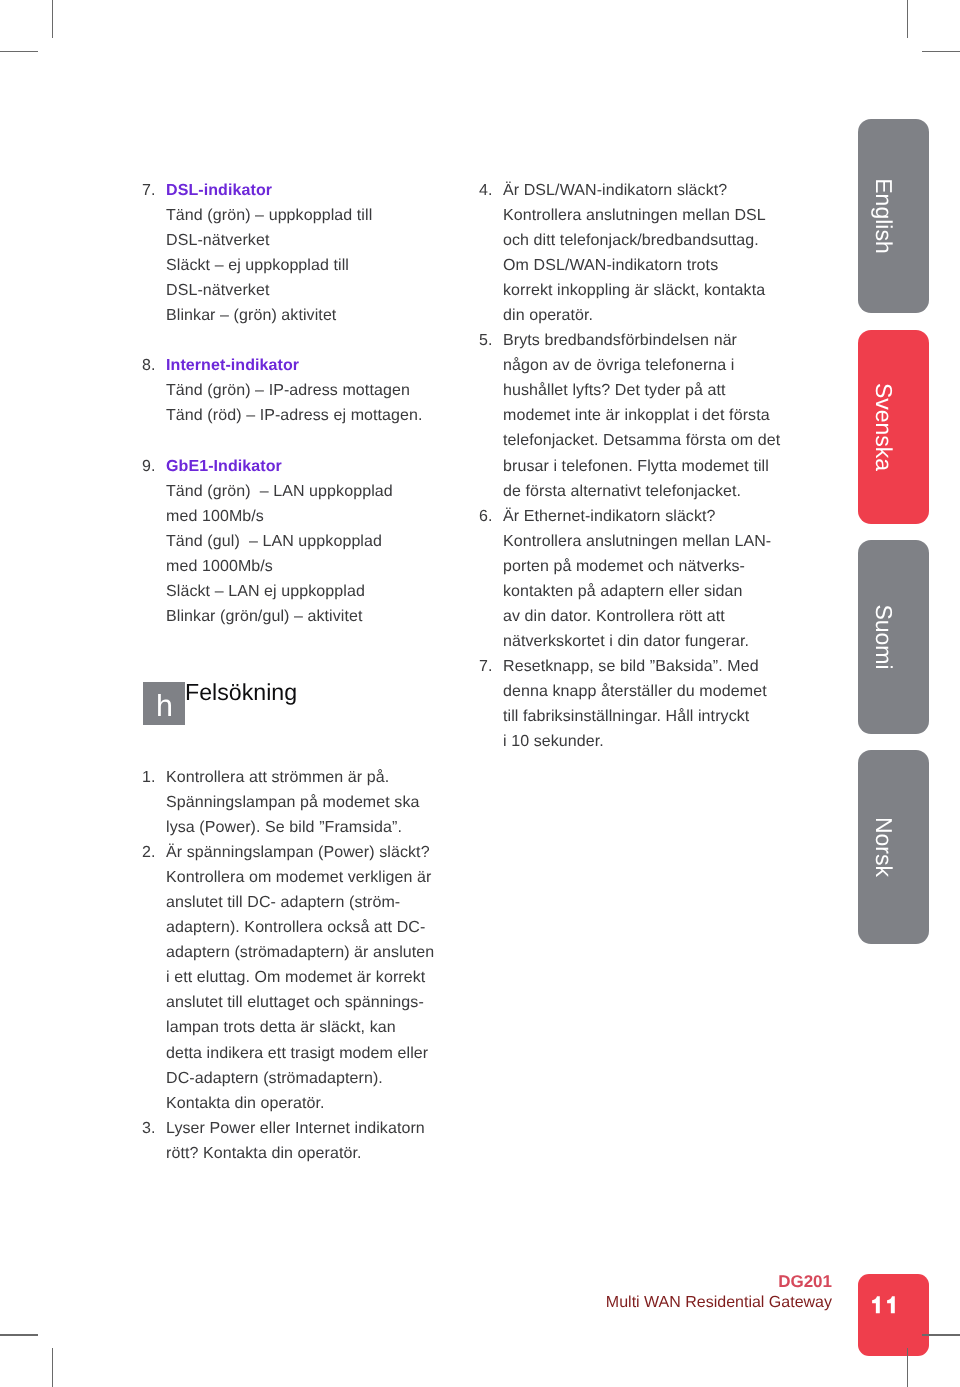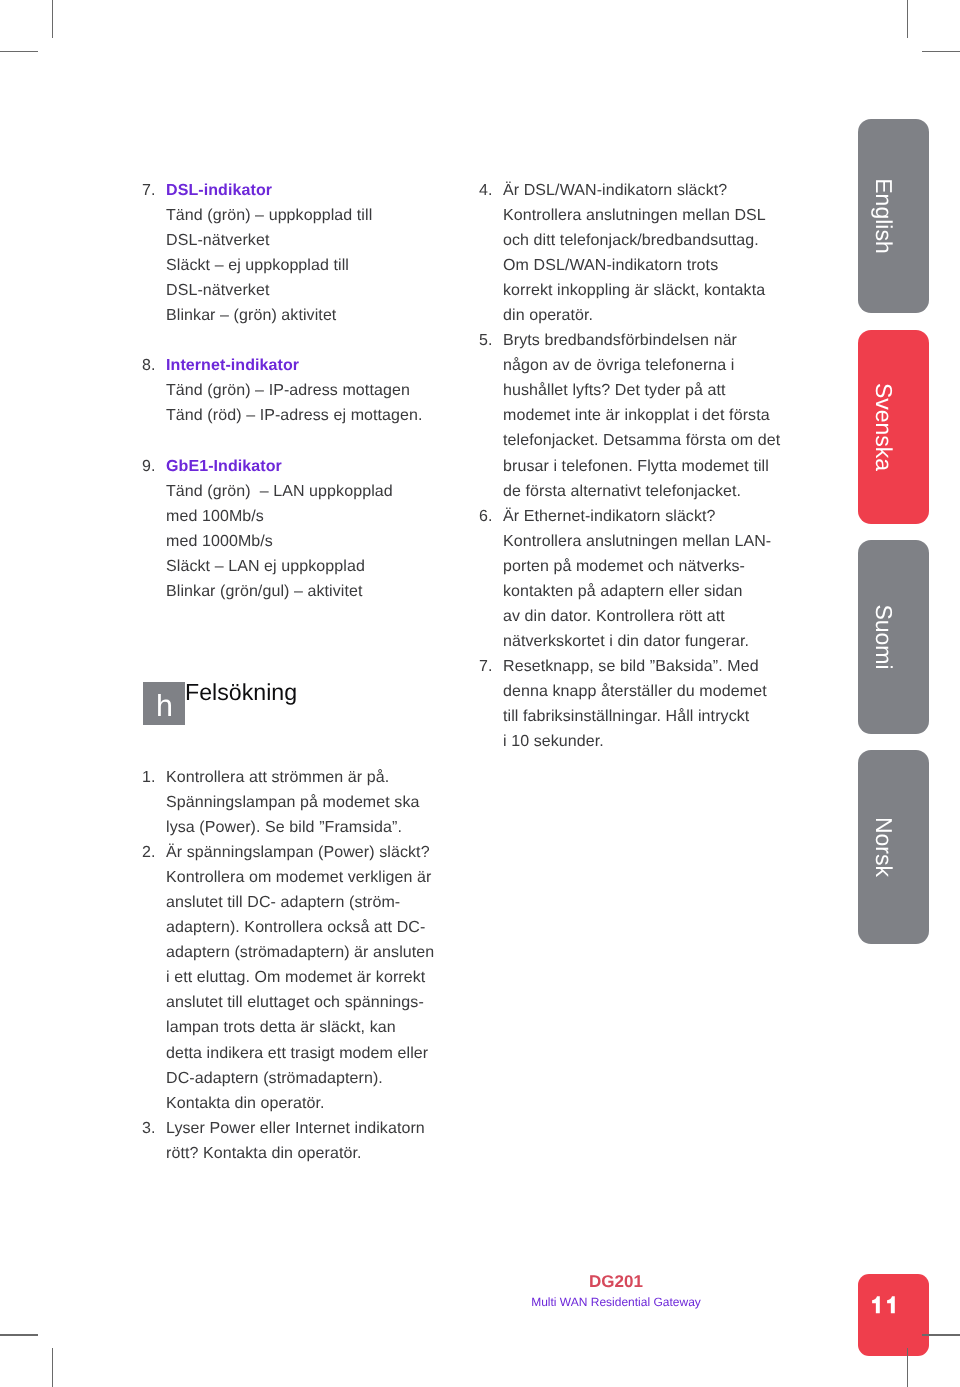--- a/index.html
+++ b/index.html
@@ -35,23 +35,23 @@
   
   .tabs{position:absolute;left:858px;top:119px;width:71px;}
   .tab{width:71px;border-radius:13px;position:relative;}
   .tab span{
     position:absolute;left:50%;top:50%;
     transform:translate(-50%,-50%) rotate(90deg) translateY(11px);
     white-space:nowrap;color:#ffffff;font-size:23px;line-height:23px;
   }
 
   
-  .footer{position:absolute;left:400px;width:432px;top:1272px;text-align:center;}
+  .footer{position:absolute;left:400px;width:432px;top:1272px;text-align:right;}
   .footer .l1{font-size:17px;font-weight:bold;line-height:20px;color:#d6495b;}
-  .footer .l2{font-size:12px;line-height:21px;color:#6d28d9;}
+  .footer .l2{font-size:16px;line-height:21px;color:#7f1d1d;}
   .pagebadge{position:absolute;left:858px;top:1274px;width:71px;height:82px;background:#ef3e4c;border-radius:11px;}
   .pagebadge .pgnum-svg{position:absolute;left:12.9px;top:22.4px;}
 </style>
 </head>
 <body>
 
 <div class="page">
   <div class="crop" style="left:51.6px;top:0;width:1.7px;height:38px;"></div>
   <div class="crop" style="left:0;top:50.8px;width:38px;height:1.7px;"></div>
   <div class="crop" style="left:906.7px;top:0;width:1.7px;height:38px;"></div>
@@ -64,21 +64,21 @@
         <div class="body"><div class="hd">DSL-indikator</div><div>Tänd (grön) – uppkopplad till</div><div>DSL-nätverket</div><div>Släckt – ej uppkopplad till</div><div>DSL-nätverket</div><div>Blinkar – (grön) aktivitet</div></div>
       </div>
       <div class="gap"></div>
       <div class="item">
         <div class="num">8.</div>
         <div class="body"><div class="hd">Internet-indikator</div><div>Tänd (grön) – IP-adress mottagen</div><div>Tänd (röd) – IP-adress ej mottagen.</div></div>
       </div>
       <div class="gap"></div>
       <div class="item">
         <div class="num">9.</div>
-        <div class="body"><div class="hd">GbE1-Indikator</div><div>Tänd (grön)  – LAN uppkopplad</div><div>med 100Mb/s</div><div>med 1000Mb/s</div><div>Släckt – LAN ej uppkopplad</div><div>Blinkar (grön/gul) – aktivitet</div></div>
+        <div class="body"><div class="hd">GbE1-Indikator</div><div>Tänd (grön)  – LAN uppkopplad</div><div>med 100Mb/s</div><div>Tänd (gul)  – LAN uppkopplad</div><div>med 1000Mb/s</div><div>Släckt – LAN ej uppkopplad</div><div>Blinkar (grön/gul) – aktivitet</div></div>
       </div>
     </div>
   <div class="sect">
     <div class="sq">
         <span>h</span>
       </div>
     <div class="ttl">Felsökning</div>
   </div>
   <div class="col" id="tcol" style="left:142px;top:765px;">
       <div class="item">

